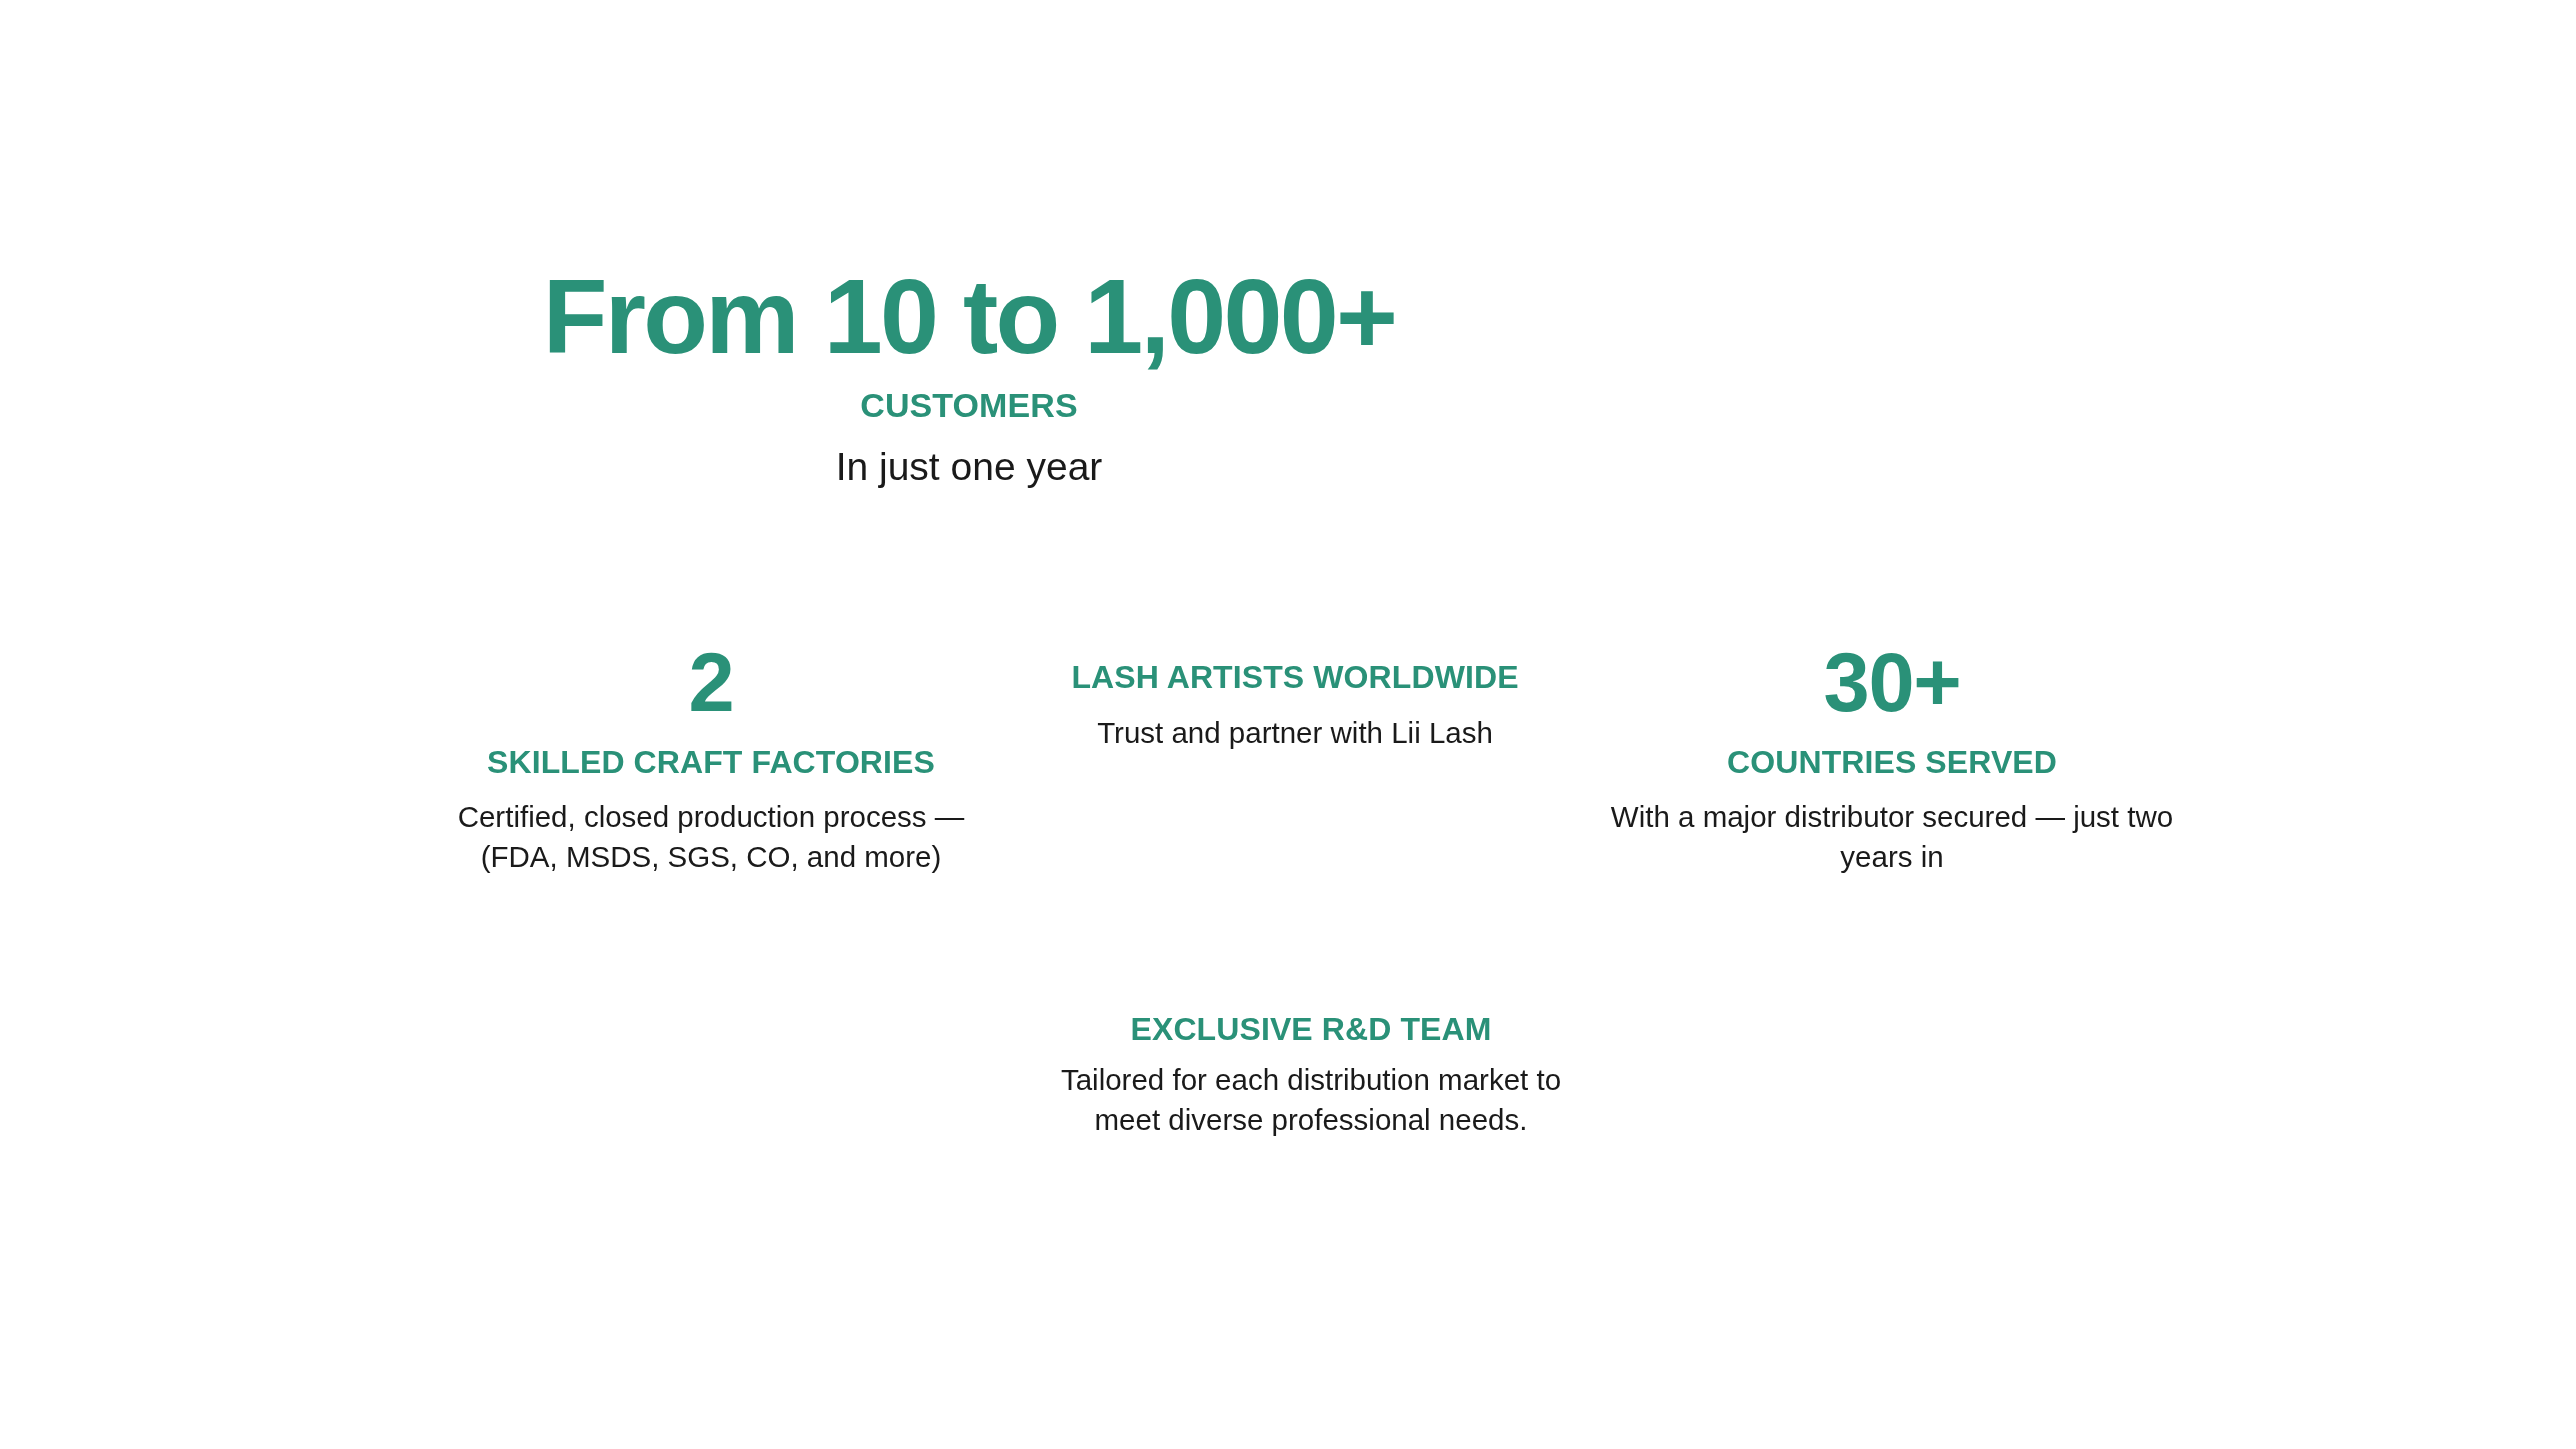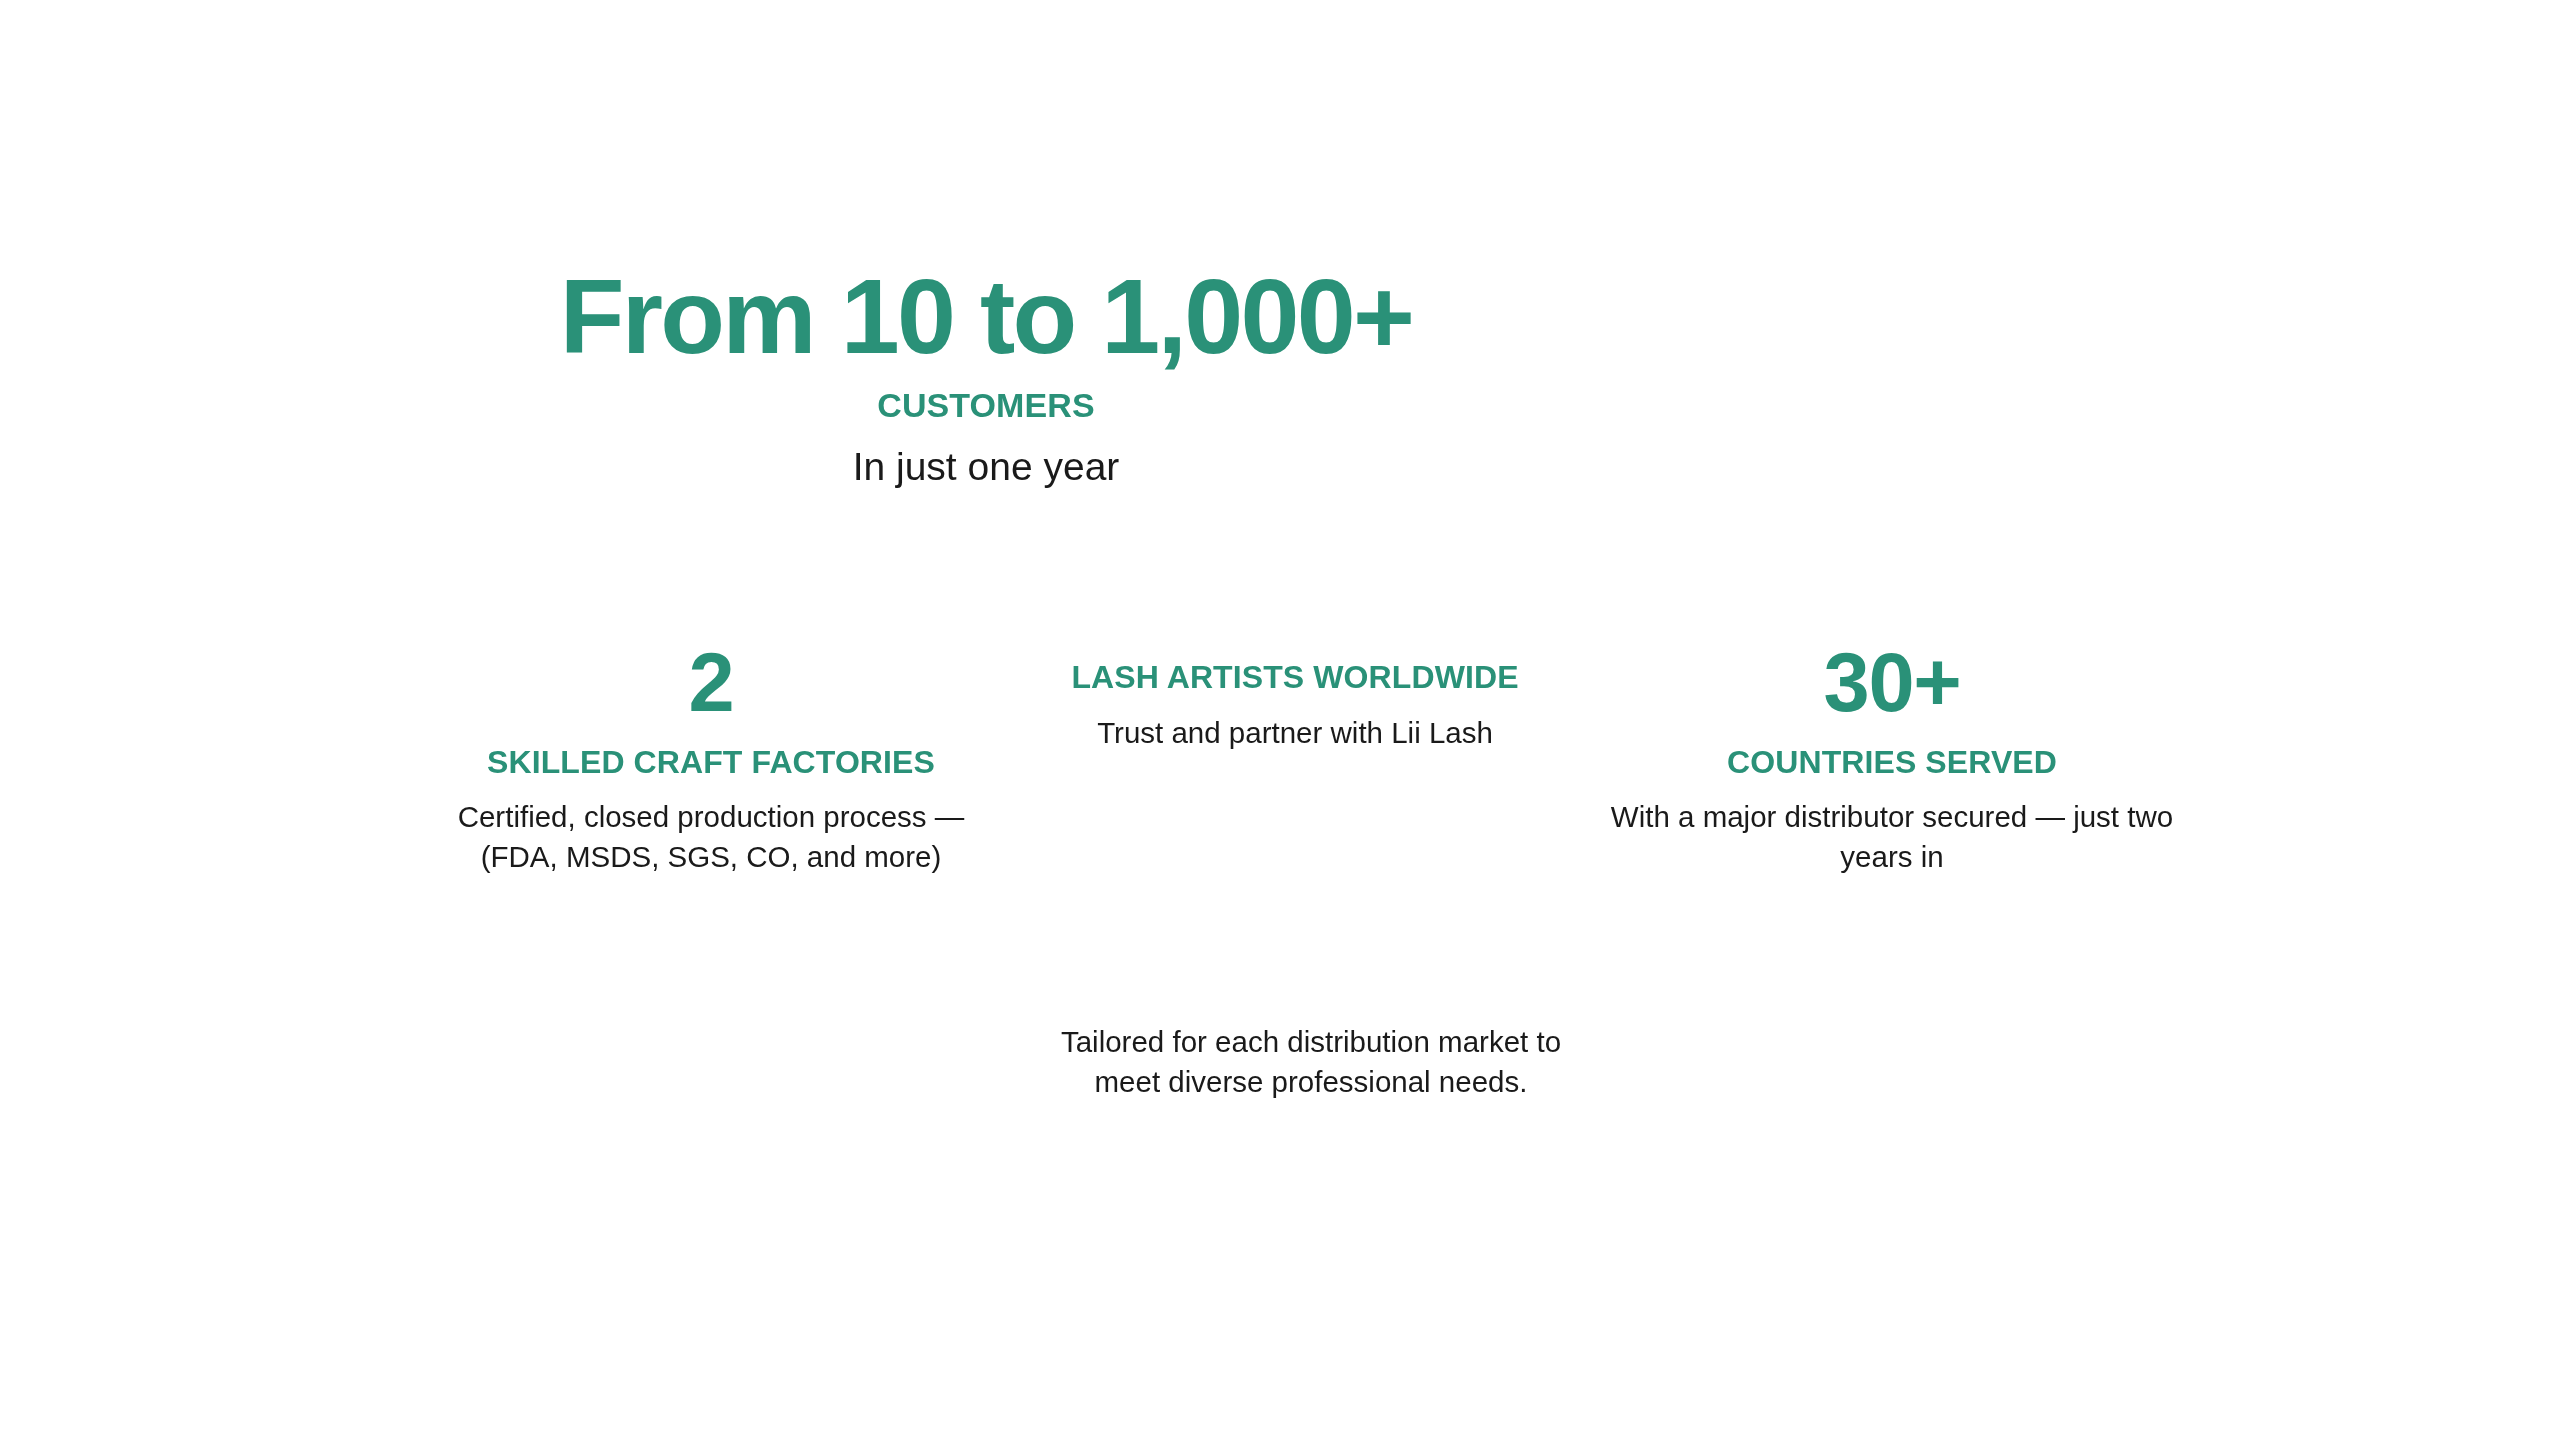--- a/index.html
+++ b/index.html
@@ -44,21 +44,21 @@
     white-space: nowrap;
   }
   .stat-desc {
     color: #1a1a1a;
     font-weight: 400;
     line-height: 1.34;
   }
 
   
   #block-customers {
-    left: 305px;
+    left: 288px;
     top: 262px;
     width: 1362px;
   }
   #block-customers .stat-value {
     font-size: 106px;
     letter-spacing: -2.7px;
   }
   #block-customers .stat-label {
     font-size: 34px;
     margin-top: 14.8px;
@@ -156,17 +156,18 @@
     <div class="stat-desc">Trust and partner with Lii Lash</div>
   </div>
 
   <div class="stat-block" id="block-countries">
     <div class="stat-value">30+</div>
     <div class="stat-label">COUNTRIES SERVED</div>
     <div class="stat-desc">With a major distributor secured — just two years in</div>
   </div>
 
   <div class="stat-block" id="block-rd">
+    <div class="stat-label">EXCLUSIVE R&amp;D TEAM</div>
     <div class="stat-desc">Tailored for each distribution market to meet diverse professional needs.</div>
   </div>
 
 </div>
 
 
 </body></html>

